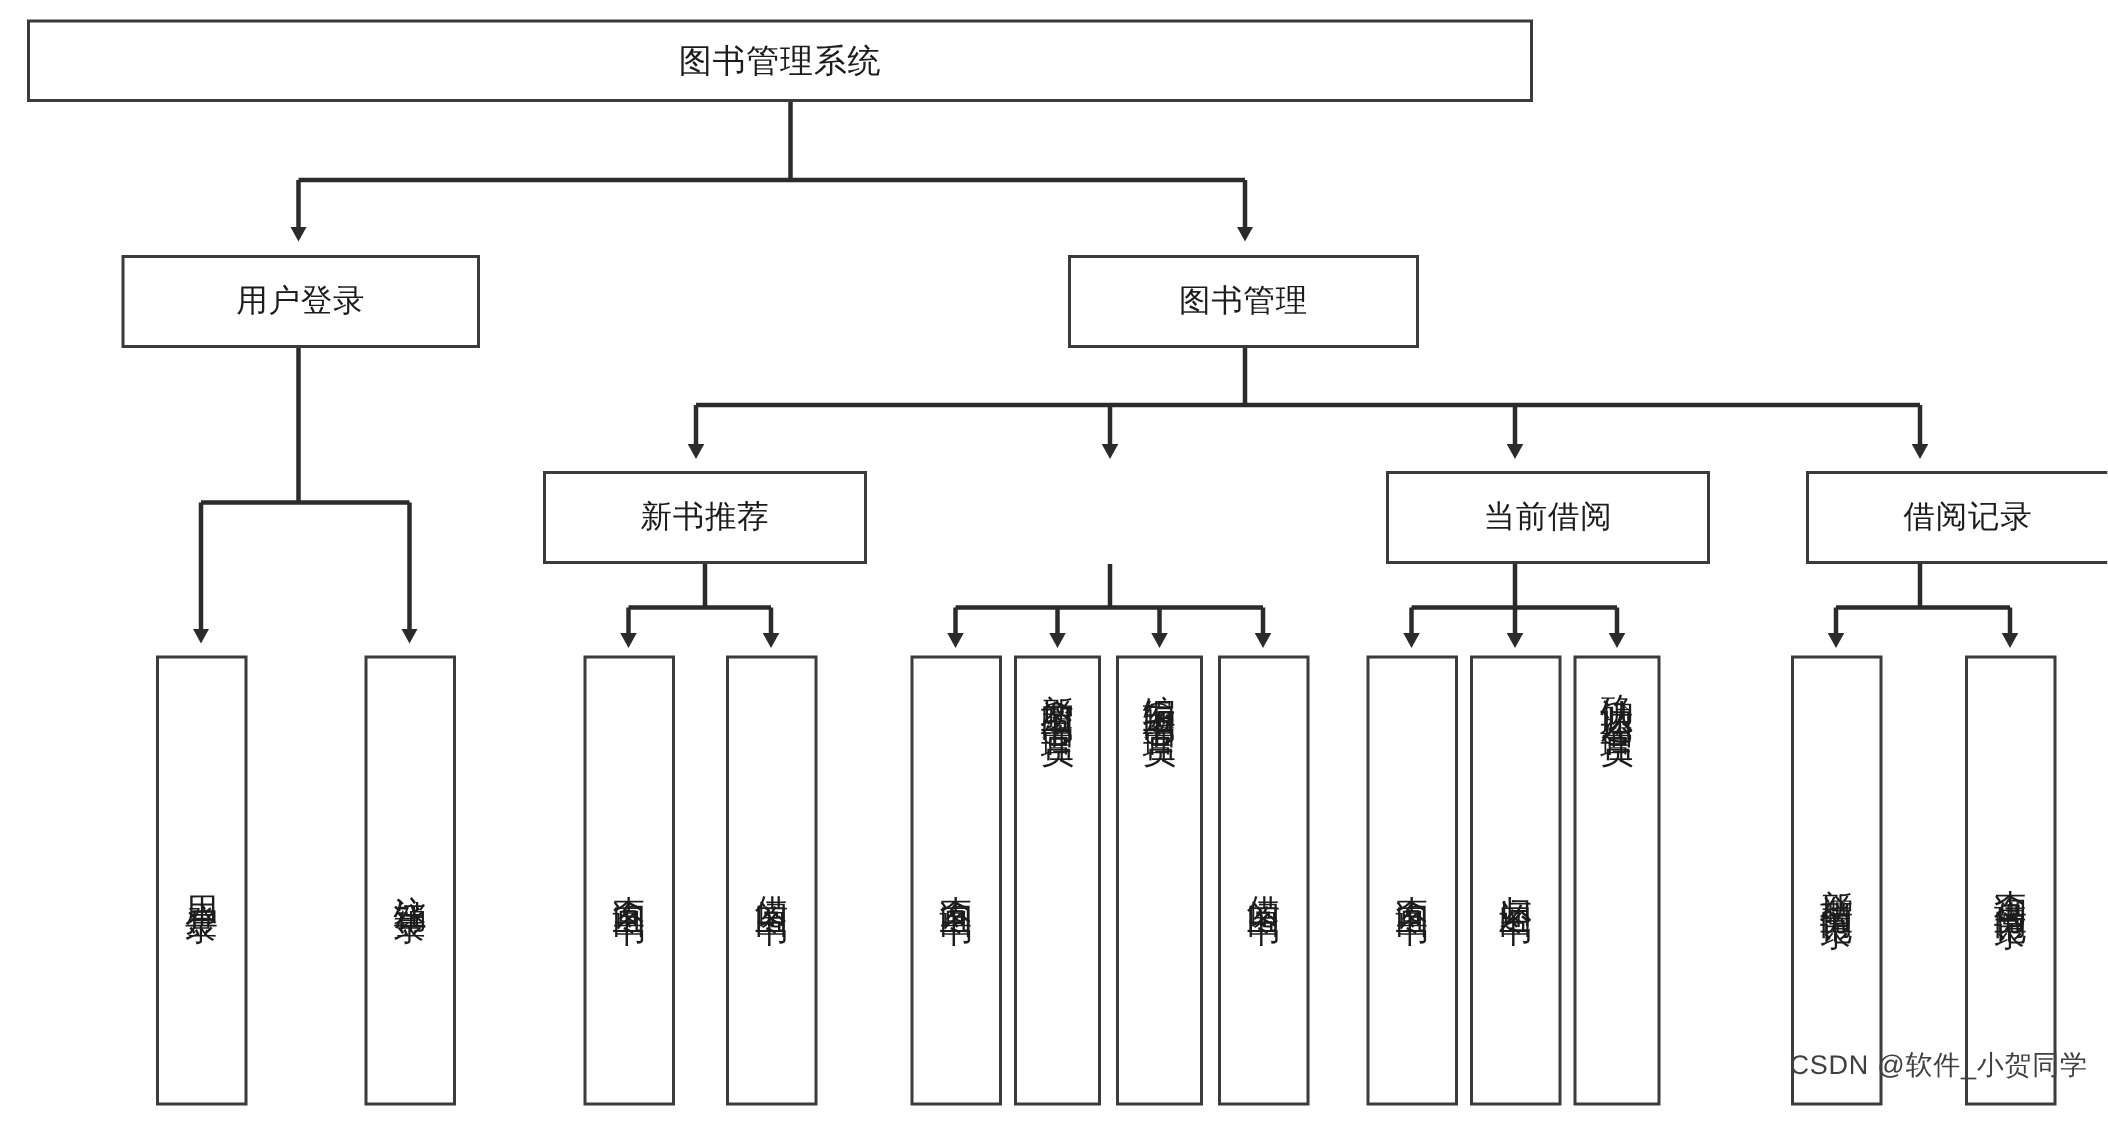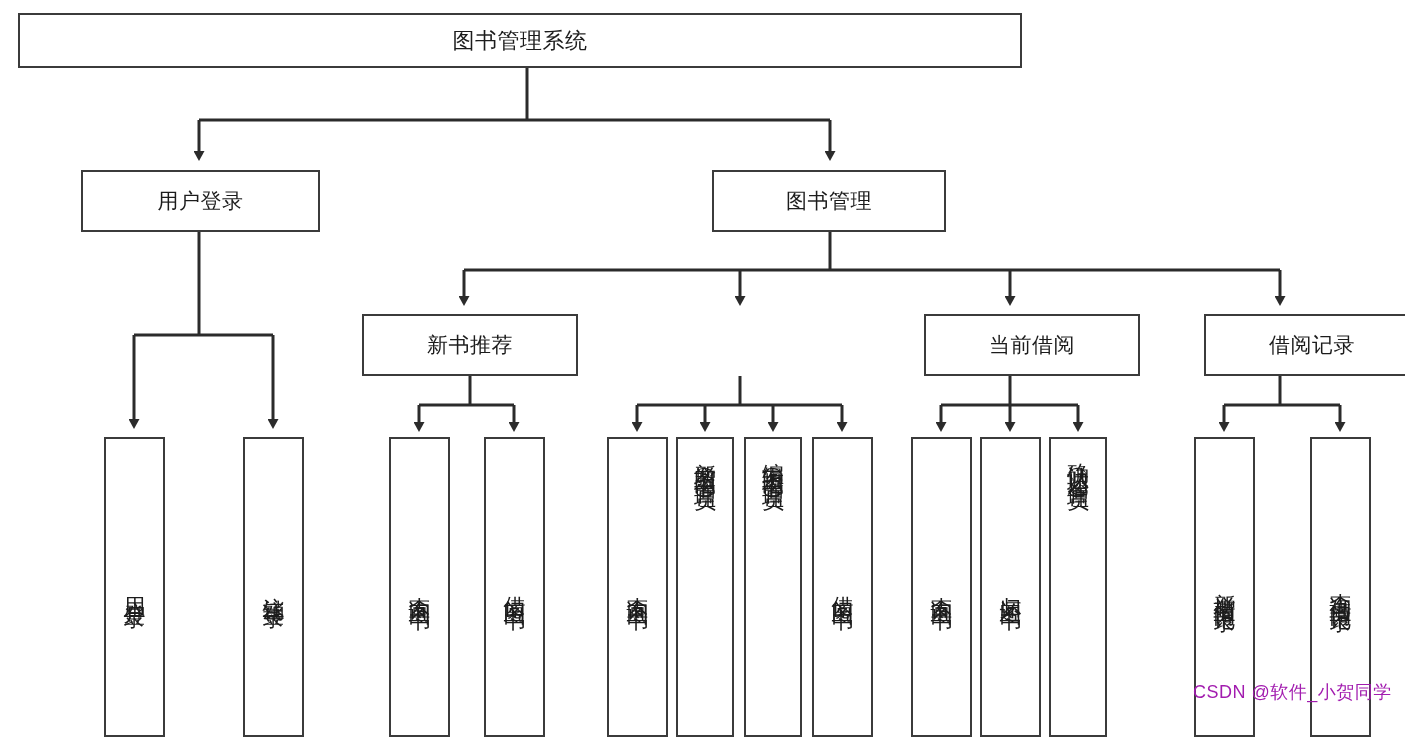--- a/index.html
+++ b/index.html
@@ -49,23 +49,23 @@
     font-size: 22px;
     letter-spacing: 4px;
     padding: 6px 0;
   }
   .node.leaf.top-aligned {
     justify-content: flex-start;
   }
   .watermark {
     position: absolute;
     left: 1193px;
-    top: 680px;
+    top: 698px;
     font-size: 18px;
-    color: #a21caf;
+    color: #404040;
     white-space: nowrap;
     letter-spacing: 0.5px;
     pointer-events: none;
   }
 </style>
 </head>
 <body>
 
 <div id="canvas">
 

